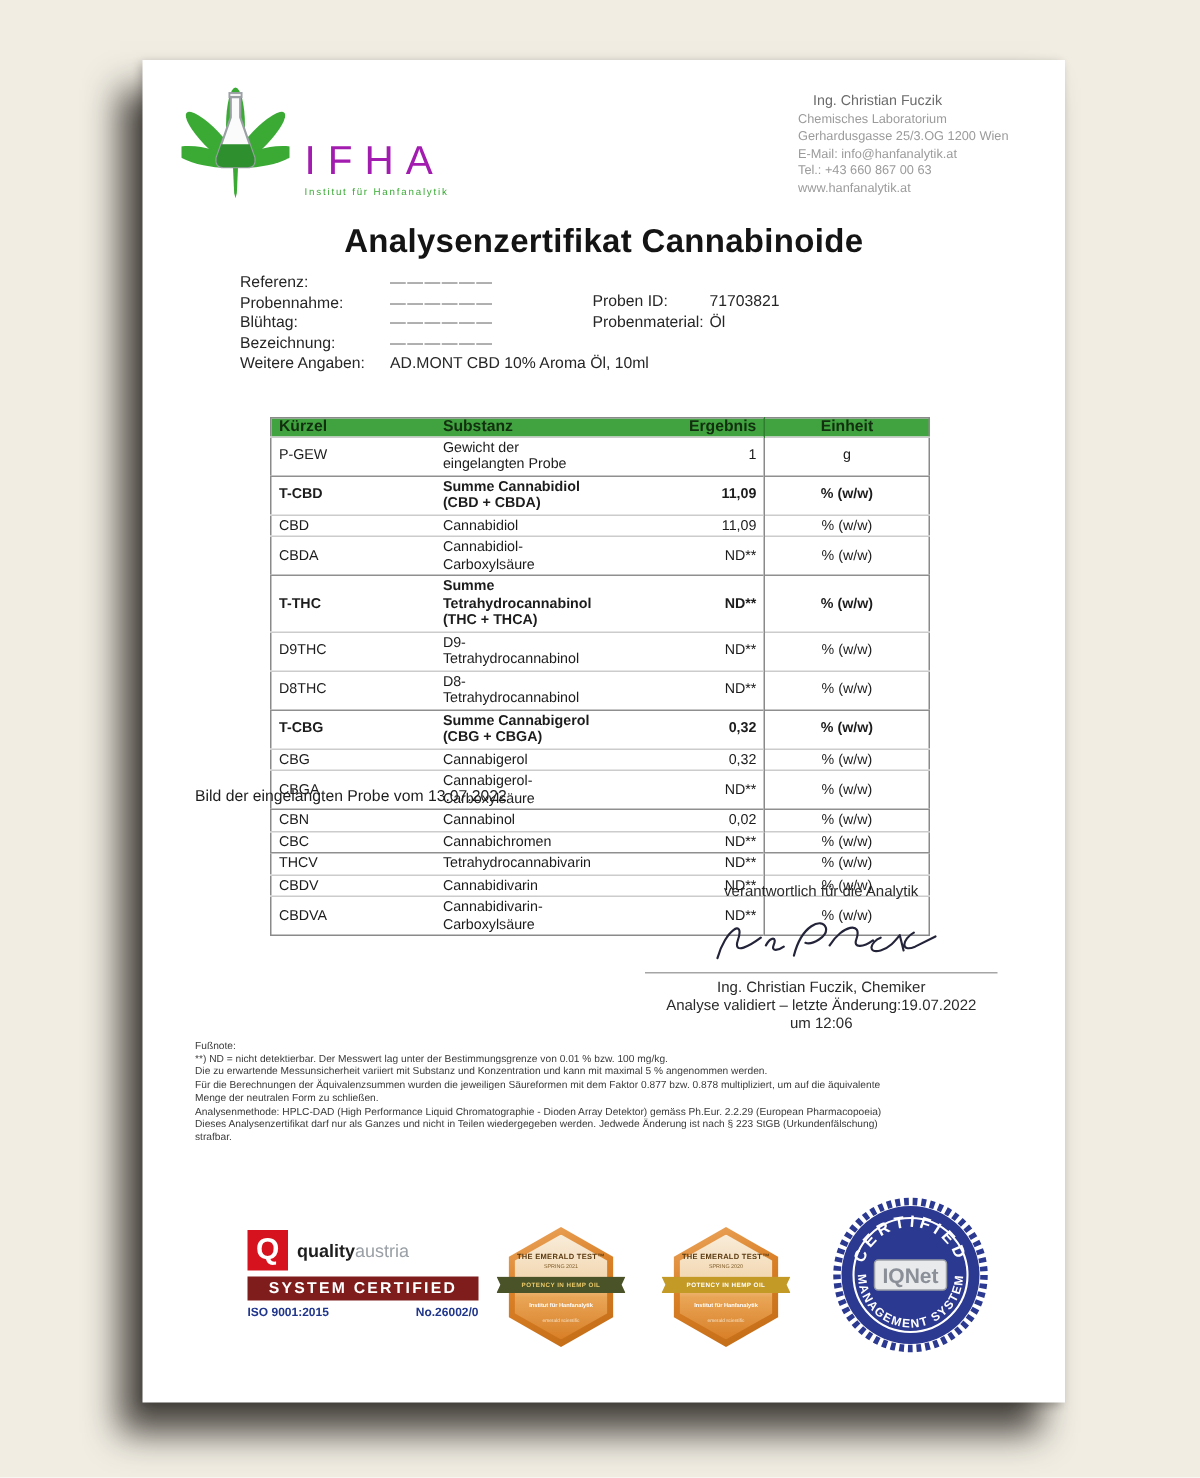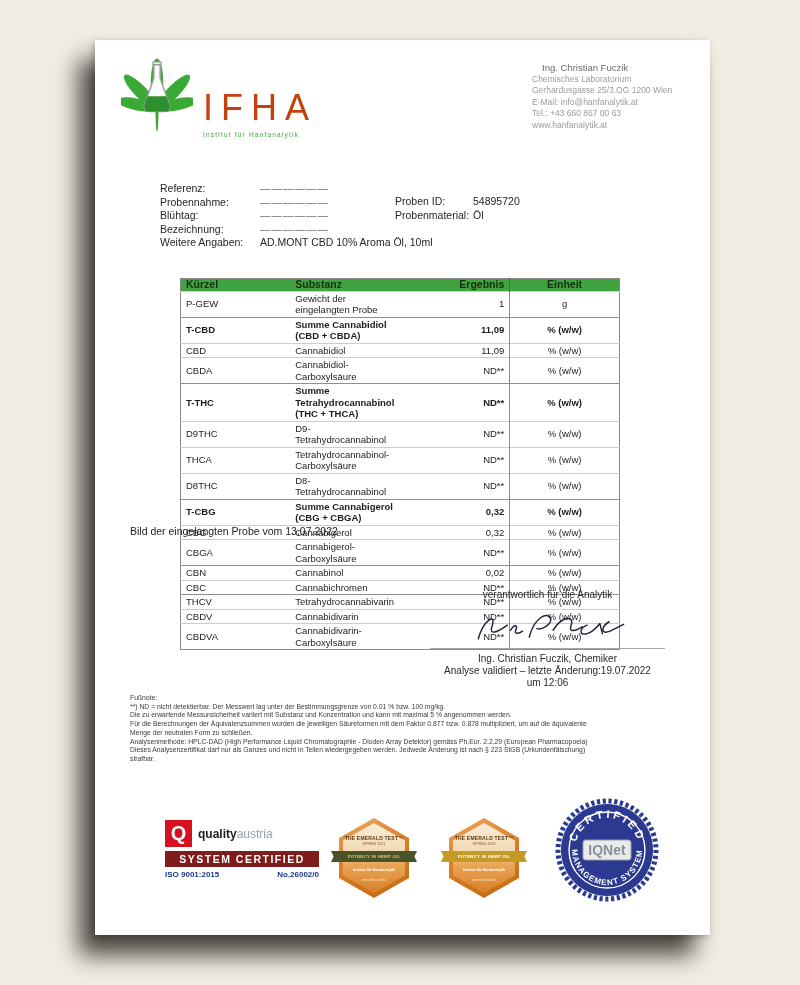--- a/index.html
+++ b/index.html
@@ -10,21 +10,21 @@
     -webkit-font-smoothing:antialiased;
   }
   .sheet{
     position:absolute;left:95px;top:40px;width:615px;height:895px;
     background:#ffffff;
     box-shadow:-16px 20px 22px 0 rgba(25,22,18,0.78), -2px 2px 6px rgba(0,0,0,0.25);
   }
   
   .logo{position:absolute;left:26px;top:18px;display:flex;align-items:center;}
   .logo-text{margin-left:10px;}
-  .logo-acronym{font-size:36px;letter-spacing:8px;color:#c2410c;font-weight:400;margin-top:28px;}
+  .logo-acronym{font-size:27px;letter-spacing:8px;color:#a21caf;font-weight:400;margin-top:28px;}
   .logo-sub{font-size:6.5px;color:#3aaa35;letter-spacing:1.2px;margin-top:2px;}
   .contact{position:absolute;right:28px;top:22px;font-size:8.5px;line-height:11.5px;color:#9b9b9b;text-align:left;width:150px;}
   .contact .contact-name{font-size:9.5px;color:#6b6b6b;padding-left:10px;}
   
   .doc-title{position:absolute;top:108px;left:0;width:100%;text-align:center;
     font-size:22px;font-weight:bold;color:#141414;letter-spacing:0.2px;}
   .meta{position:absolute;left:65px;top:142px;font-size:10.5px;color:#262626;}
   .meta-row{display:flex;height:13.5px;align-items:flex-start;}
   .meta-label{width:100px;}
   .meta-value{color:#262626;}
@@ -128,20 +128,21 @@
 
   <div class="contact">
     <div class="contact-name" data-bind="header.contact.name">Ing. Christian Fuczik</div>
     <div data-bind="header.contact.line1">Chemisches Laboratorium</div>
     <div data-bind="header.contact.line2">Gerhardusgasse 25/3.OG 1200 Wien</div>
     <div data-bind="header.contact.line3">E-Mail: info@hanfanalytik.at</div>
     <div data-bind="header.contact.line4">Tel.: +43 660 867 00 63</div>
     <div data-bind="header.contact.line5">www.hanfanalytik.at</div>
   </div>
 
+  <div class="doc-title" data-bind="title">Analysenzertifikat Cannabinoide</div>
 
   <div class="meta">
     <div class="meta-row">
       <span class="meta-label" data-bind="meta.left.0.label">Referenz:</span>
       <span class="meta-value dashes" data-bind="meta.left.0.value">——————</span>
     </div>
     <div class="meta-row">
       <span class="meta-label" data-bind="meta.left.1.label">Probennahme:</span>
       <span class="meta-value dashes" data-bind="meta.left.1.value">——————</span>
     </div>
@@ -155,21 +156,21 @@
     </div>
     <div class="meta-row">
       <span class="meta-label" data-bind="meta.left.4.label">Weitere Angaben:</span>
       <span class="meta-value" data-bind="meta.left.4.value">AD.MONT CBD 10% Aroma Öl, 10ml</span>
     </div>
   </div>
 
   <div class="meta-right">
     <div class="meta-row">
       <span class="meta-label" data-bind="meta.right.0.label">Proben ID:</span>
-      <span class="meta-value" data-bind="meta.right.0.value">54895720</span>
+      <span class="meta-value" data-bind="meta.right.0.value">71703821</span>
     </div>
     <div class="meta-row">
       <span class="meta-label" data-bind="meta.right.1.label">Probenmaterial:</span>
       <span class="meta-value" data-bind="meta.right.1.value">Öl</span>
     </div>
   </div>
 
   <table class="results">
     <thead>
       <tr>
@@ -208,26 +209,20 @@
           <td class="c-kz" data-bind="table.rows.4.kuerzel">T-THC</td>
           <td class="c-sb" data-bind="table.rows.4.substanz">Summe Tetrahydrocannabinol (THC + THCA)</td>
           <td class="c-eg" data-bind="table.rows.4.ergebnis">ND**</td>
           <td class="c-eh" data-bind="table.rows.4.einheit">% (w/w)</td>
         </tr>
       <tr>
           <td class="c-kz" data-bind="table.rows.5.kuerzel">D9THC</td>
           <td class="c-sb" data-bind="table.rows.5.substanz">D9-Tetrahydrocannabinol</td>
           <td class="c-eg" data-bind="table.rows.5.ergebnis">ND**</td>
           <td class="c-eh" data-bind="table.rows.5.einheit">% (w/w)</td>
-        </tr>
-      <tr>
-          <td class="c-kz" data-bind="table.rows.6.kuerzel">THCA</td>
-          <td class="c-sb" data-bind="table.rows.6.substanz">Tetrahydrocannabinol-Carboxylsäure</td>
-          <td class="c-eg" data-bind="table.rows.6.ergebnis">ND**</td>
-          <td class="c-eh" data-bind="table.rows.6.einheit">% (w/w)</td>
         </tr>
       <tr>
           <td class="c-kz" data-bind="table.rows.7.kuerzel">D8THC</td>
           <td class="c-sb" data-bind="table.rows.7.substanz">D8-Tetrahydrocannabinol</td>
           <td class="c-eg" data-bind="table.rows.7.ergebnis">ND**</td>
           <td class="c-eh" data-bind="table.rows.7.einheit">% (w/w)</td>
         </tr>
       <tr class="bold grp">
           <td class="c-kz" data-bind="table.rows.8.kuerzel">T-CBG</td>
           <td class="c-sb" data-bind="table.rows.8.substanz">Summe Cannabigerol (CBG + CBGA)</td>

